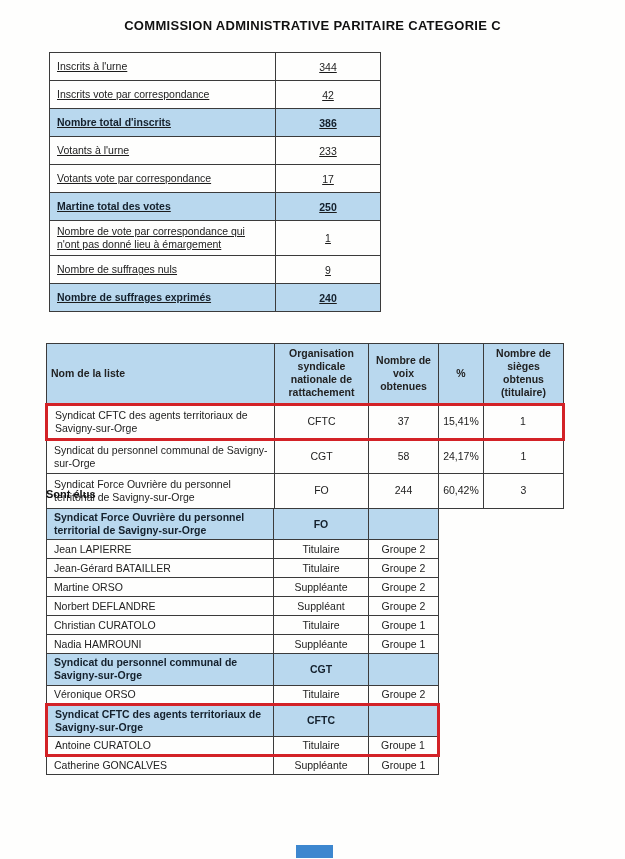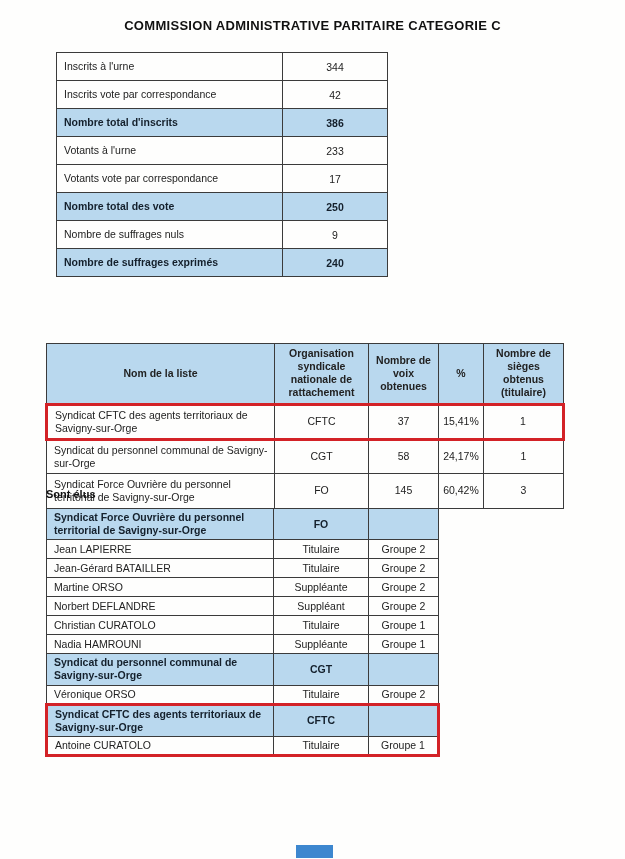--- a/index.html
+++ b/index.html
@@ -23,30 +23,30 @@
     font-weight: bold;
     letter-spacing: 0.3px;
     color: #111;
   }
   table { border-collapse: collapse; table-layout: fixed; }
   td, th { border: 1px solid #3b3b3b; font-size: 10.5px; color: #222; }
   .hl { background: #b9d8ee; }
   .hl td, tr.group-row td { font-weight: bold; color: #14202c; }
 
   
-  .stats-table { position: absolute; left: 56px; top: 52px; width: 331px; }
+  .stats-table { position: absolute; left: 49px; top: 52px; width: 331px; text-decoration: underline; }
   .stats-table td.c-label { width: 226px; padding: 4px 7px; text-align: left; line-height: 1.25; }
   .stats-table td.c-value { width: 105px; text-align: center; }
   .stats-table tr { height: 28px; }
   .stats-table tr.tall { height: 30px; }
 
   
   .results-table { position: absolute; left: 45px; top: 343px; width: 517px; }
   .results-table th { font-weight: bold; line-height: 1.25; padding: 3px 4px; }
-  .results-table th.c-name { text-align: center; vertical-align: middle; margin-left: 29px; }
+  .results-table th.c-name { text-align: left; vertical-align: middle; margin-left: 29px; }
   .results-table tr.head-row { height: 52px; }
   .results-table td { text-align: center; padding: 3px 4px; line-height: 1.25; }
   .results-table td.c-name { text-align: left; padding-left: 7px; }
   .results-table tr.r1 { height: 31px; }
   .results-table tr.r2 { height: 28px; }
   .results-table tr.r3 { height: 35px; }
   .col-name { width: 228px; }
   .col-org { width: 94px; }
   .col-votes { width: 70px; }
   .col-pct { width: 45px; }
@@ -114,22 +114,26 @@
       </tr>
       <tr>
         <td class="c-label">Votants à l'urne</td>
         <td class="c-value">233</td>
       </tr>
       <tr>
         <td class="c-label">Votants vote par correspondance</td>
         <td class="c-value">17</td>
       </tr>
       <tr class="hl">
-        <td class="c-label">Nombre total des vote</td>
+        <td class="c-label">Martine total des votes</td>
         <td class="c-value">250</td>
+      </tr>
+      <tr class="tall">
+        <td class="c-label">Nombre de vote par correspondance qui n'ont pas donné lieu à émargement</td>
+        <td class="c-value">1</td>
       </tr>
       <tr>
         <td class="c-label">Nombre de suffrages nuls</td>
         <td class="c-value">9</td>
       </tr>
       <tr class="hl">
         <td class="c-label">Nombre de suffrages exprimés</td>
         <td class="c-value">240</td>
       </tr>
     </tbody>
@@ -161,21 +165,21 @@
       <tr class="r2">
         <td class="c-name">Syndicat du personnel communal de Savigny-sur-Orge</td>
         <td>CGT</td>
         <td>58</td>
         <td>24,17%</td>
         <td>1</td>
       </tr>
       <tr class="r3">
         <td class="c-name">Syndicat Force Ouvrière du personnel territorial de Savigny-sur-Orge</td>
         <td>FO</td>
-        <td>145</td>
+        <td>244</td>
         <td>60,42%</td>
         <td>3</td>
       </tr>
     </tbody>
   </table>
 
   <div class="elected-heading">Sont élus</div>
 
   <table class="elected-table">
     <tbody>
@@ -227,18 +231,23 @@
       <tr class="group-row hl red-top">
         <td class="c-person">Syndicat CFTC des agents territoriaux de Savigny-sur-Orge</td>
         <td class="c-role">CFTC</td>
         <td class="c-group"></td>
       </tr>
       <tr class="person-row red-bottom">
         <td class="c-person">Antoine CURATOLO</td>
         <td class="c-role">Titulaire</td>
         <td class="c-group">Groupe 1</td>
       </tr>
+      <tr class="person-row">
+        <td class="c-person">Catherine GONCALVES</td>
+        <td class="c-role">Suppléante</td>
+        <td class="c-group">Groupe 1</td>
+      </tr>
     </tbody>
   </table>
 
   <div class="blue-mark"></div>
 
 </div>
 
 </body></html>

